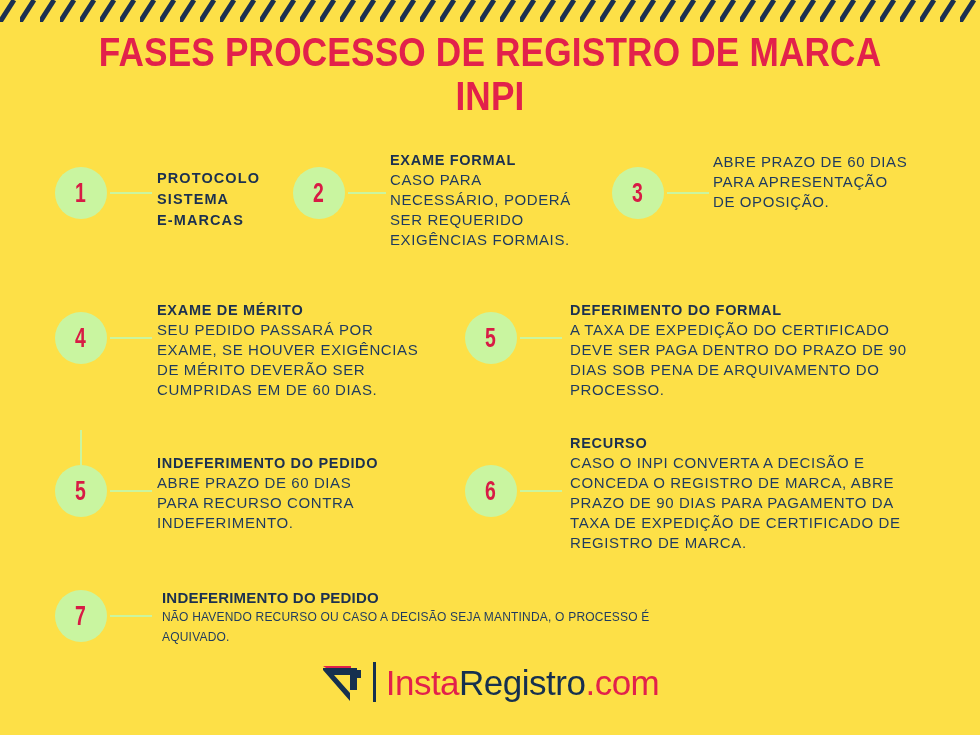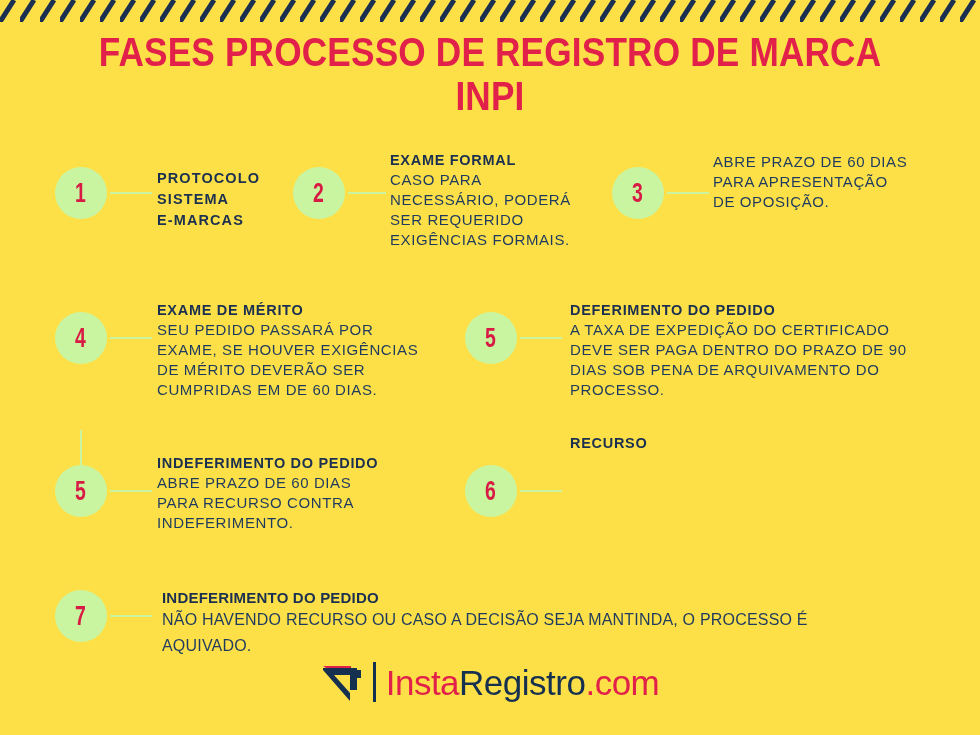--- a/index.html
+++ b/index.html
@@ -118,21 +118,21 @@
     white-space: pre-line;
   }
 
   
   .narrow .head,
   .narrow .body {
     font-family: "Liberation Sans Narrow", "Liberation Sans", sans-serif;
     letter-spacing: 0.2px;
   }
   .narrow .head { font-size: 15px; line-height: 19px; }
-  .narrow .body { font-size: 16px; line-height: 26px; }
+  .narrow .body { font-size: 12px; line-height: 20px; }
 
   
   .logo-wrap {
     position: absolute;
     left: 0;
     top: 660px;
     width: 980px;
     display: flex;
     align-items: flex-end;
     justify-content: center;
@@ -229,21 +229,21 @@
 CUMPRIDAS EM DE 60 DIAS.</p>
     </div>
   </div>
 
   <div class="step">
     <div class="bullet" style="left:465px; top:312px;">
       <span class="bullet-num">5</span>
     </div>
     <div class="connector" style="left:520px; top:337px; width:42px;"></div>
     <div class="txt" style="left:570px; top:300px; width:400px;">
-      <p class="head">DEFERIMENTO DO PEDIDO</p>
+      <p class="head">DEFERIMENTO DO FORMAL</p>
       <p class="body">A TAXA DE EXPEDIÇÃO DO CERTIFICADO
 DEVE SER PAGA DENTRO DO PRAZO DE 90
 DIAS  SOB PENA DE ARQUIVAMENTO DO
 PROCESSO.</p>
     </div>
   </div>
 
   <div class="step">
     <div class="connector-vert" style="left:80px; top:430px; height:45px;"></div>
     <div class="bullet" style="left:55px; top:465px;">
@@ -259,20 +259,25 @@
     </div>
   </div>
 
   <div class="step">
     <div class="bullet" style="left:465px; top:465px;">
       <span class="bullet-num">6</span>
     </div>
     <div class="connector" style="left:520px; top:490px; width:42px;"></div>
     <div class="txt" style="left:570px; top:433px; width:400px;">
       <p class="head">RECURSO</p>
+      <p class="body">CASO O INPI CONVERTA A DECISÃO E
+CONCEDA O REGISTRO DE MARCA, ABRE
+PRAZO DE 90 DIAS PARA PAGAMENTO DA
+TAXA DE EXPEDIÇÃO DE CERTIFICADO DE
+REGISTRO DE MARCA.</p>
     </div>
   </div>
 
   <div class="step narrow">
     <div class="bullet" style="left:55px; top:590px;">
       <span class="bullet-num">7</span>
     </div>
     <div class="connector" style="left:110px; top:615px; width:42px;"></div>
     <div class="txt" style="left:162px; top:588px; width:800px;">
       <p class="head">INDEFERIMENTO DO PEDIDO</p>

